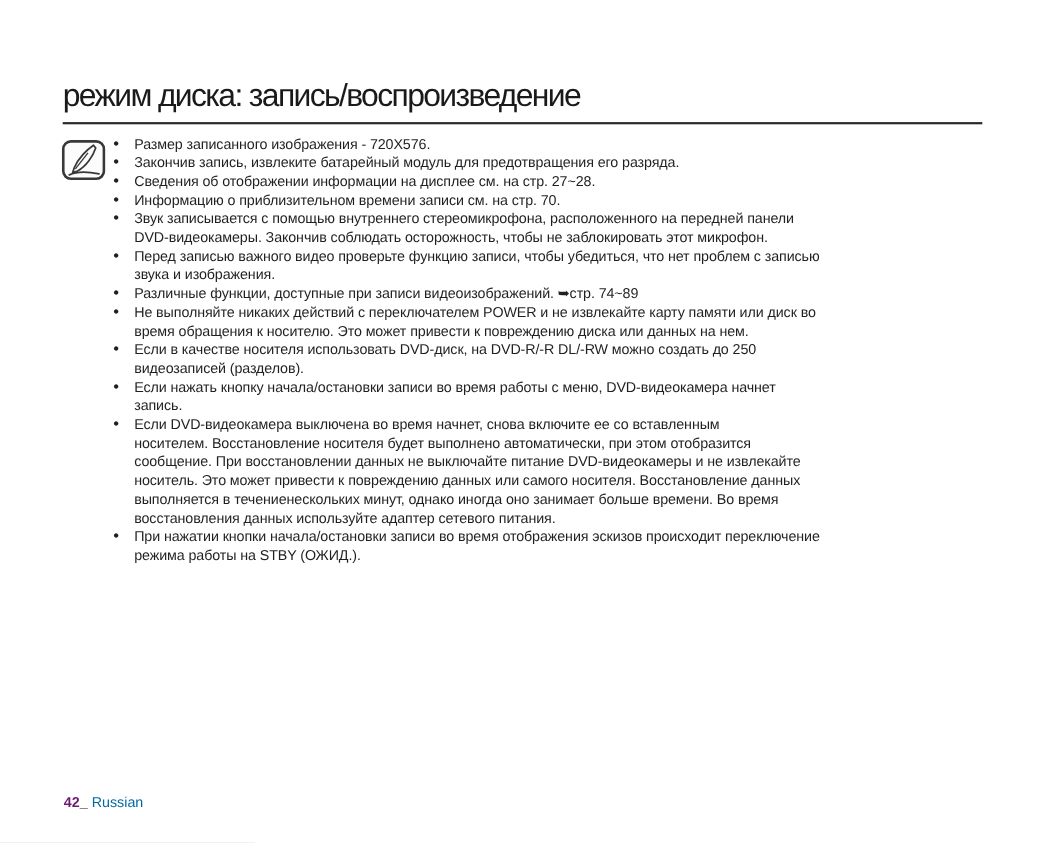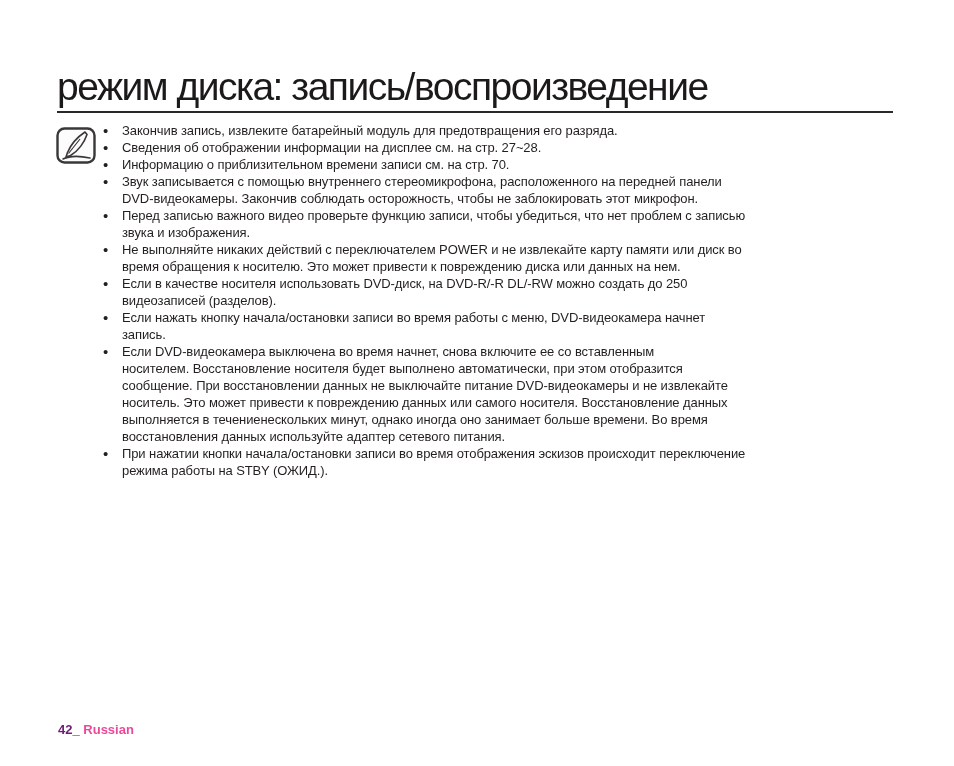--- a/index.html
+++ b/index.html
@@ -10,21 +10,21 @@
     font-family:"Liberation Sans","DejaVu Sans",sans-serif;
     color:#231f20;
     overflow:hidden;
     margin:0 auto;
   }
   .title{
     position:absolute;
     left:57px;top:68px;
     width:836px;
     margin:0;
-    font-size:39px;
+    font-size:29px;
     font-weight:400;
     letter-spacing:-1.5px;
     line-height:38px;
     color:#1b191a;
     border-bottom:2px solid #2a282a;
     padding-bottom:5px;
     white-space:nowrap;
   }
   .note-row{
     position:absolute;
@@ -62,45 +62,47 @@
   ul.bullets b{font-weight:400;}
   .footer{
     position:absolute;
     left:58px;top:722px;
     font-size:13px;
     line-height:16px;
     white-space:pre;
   }
   .footer .num{font-weight:700;color:#701a75;}
   .footer .sep{font-weight:700;color:#231f20;}
-  .footer .lang{font-weight:700;color:#ec4899;}
+  .footer .lang{font-weight:400;color:#0369a1;}
 </style>
 </head>
 <body>
 
 <div class="page">
 
   <h1 class="title">режим диска: запись/воспроизведение</h1>
 
   <div class="note-row">
     <svg class="note-icon" viewBox="0 0 40 38" aria-hidden="true">
       <rect x="1.5" y="1.5" width="37" height="34" rx="7" ry="7" fill="#fcfcfc" stroke="#3a3738" stroke-width="2.4"></rect>
       <path d="M29 5 C23 9 15 17 11.5 25.5 L10 30 L14.5 28.5 C22.5 24 28.5 15 31 7.5 Z" fill="none" stroke="#3a3738" stroke-width="1.6" stroke-linejoin="round"></path>
       <path d="M12.5 26.5 L24 12" fill="none" stroke="#3a3738" stroke-width="1.2"></path>
       <path d="M7 32 C14 28.5 22 28.5 34 31" fill="none" stroke="#3a3738" stroke-width="1.6" stroke-linecap="round"></path>
     </svg>
 
     <ul class="bullets">
+        <li><span>Размер записанного изображения - 720X576.</span></li>
         <li><span>Закончив запись, извлеките батарейный модуль для предотвращения его разряда.</span></li>
         <li><span>Сведения об отображении информации на дисплее см. на стр. 27~28.</span></li>
         <li><span>Информацию о приблизительном времени записи см. на стр. 70.</span></li>
         <li><span>Звук записывается с помощью внутреннего стереомикрофона, расположенного на передней панели
 DVD-видеокамеры. Закончив соблюдать осторожность, чтобы не заблокировать этот микрофон.</span></li>
         <li><span>Перед записью важного видео проверьте функцию записи, чтобы убедиться, что нет проблем с записью
 звука и изображения.</span></li>
+        <li><span>Различные функции, доступные при записи видеоизображений. ➥стр. 74~89</span></li>
         <li><span>Не выполняйте никаких действий с переключателем POWER и не извлекайте карту памяти или диск во
 время обращения к носителю. Это может привести к повреждению диска или данных на нем.</span></li>
         <li><span>Если в качестве носителя использовать DVD-диск, на DVD-R/-R DL/-RW можно создать до 250
 видеозаписей (разделов).</span></li>
         <li><span>Если нажать кнопку </span><b>начала/остановки записи</b><span> во время работы с меню, DVD-видеокамера начнет
 запись.</span></li>
         <li><b>Если DVD-видеокамера выключена во время начнет, снова включите ее со вставленным
 носителем. Восстановление носителя будет выполнено автоматически, при этом отобразится
 сообщение.</b><span> При восстановлении данных не выключайте питание DVD-видеокамеры и не извлекайте
 носитель. Это может привести к повреждению данных или самого носителя. Восстановление данных

